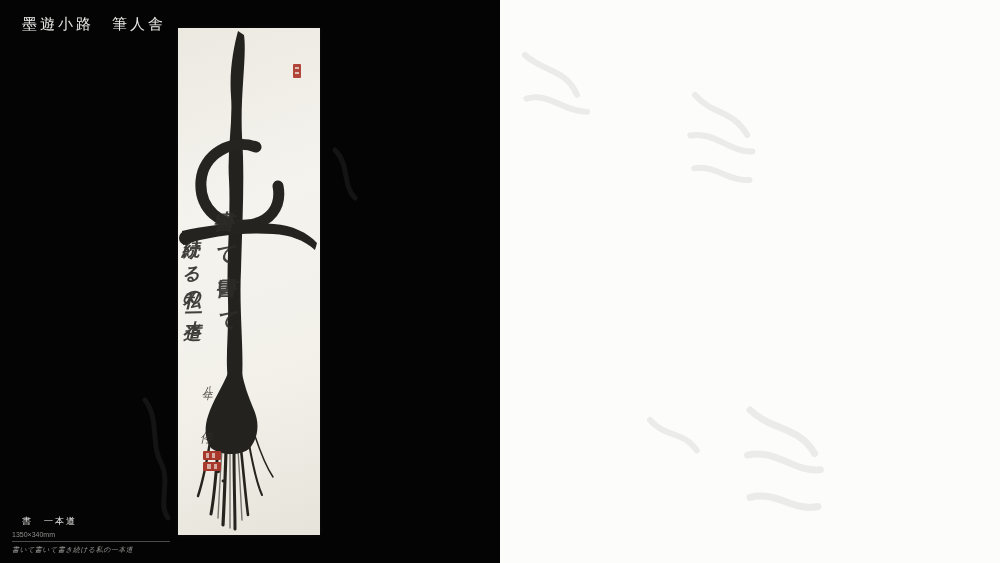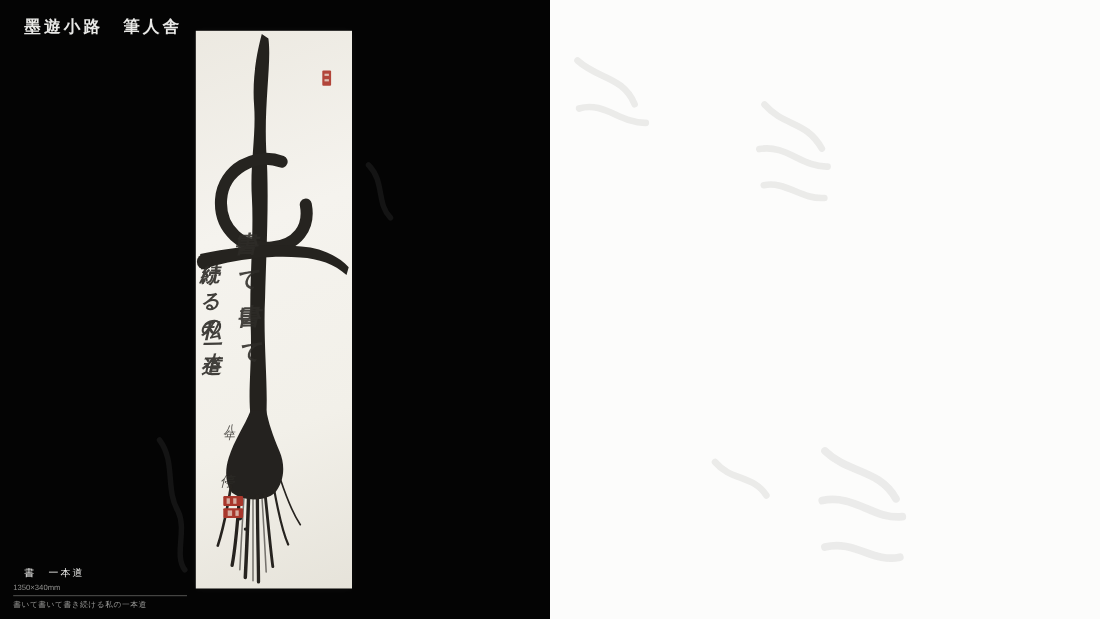--- a/index.html
+++ b/index.html
@@ -3,42 +3,42 @@
 <meta charset="utf-8">
 <style>
   * { margin:0; padding:0; box-sizing:border-box; }
   html,body { width:1000px; height:563px; overflow:hidden; }
   body { position:relative; background:#000; font-family:"Liberation Serif", serif; }
 
   .left-panel { position:absolute; left:0; top:0; width:500px; height:563px; background:#040404; }
   .right-panel { position:absolute; left:500px; top:0; width:500px; height:563px; background:#fcfcfb; }
 
   .app-title { position:absolute; left:22px; top:15px; color:#e9e9e7; font-size:15px;
-               letter-spacing:3px; font-weight:bold; }
+               letter-spacing:3px; font-weight:normal; }
 
   
   .artwork { position:absolute; left:178px; top:28px; width:142px; height:507px;
              background:linear-gradient(160deg,#ece9e1 0%,#f5f3ee 35%,#f2f0e9 70%,#e6e3da 100%);
              box-shadow:0 0 6px rgba(255,255,255,0.05); }
   .artwork svg { position:absolute; left:0; top:0; }
   .vtext { position:absolute; writing-mode:vertical-rl; text-orientation:upright;
            color:#2e2c28; font-style:italic; line-height:1; }
   .vtext-right { left:36px; top:166px; font-size:21px; letter-spacing:6px; opacity:.88;
                  transform:rotate(-2deg); font-weight:bold; }
   .vtext-left  { left:4px; top:198px; font-size:18px; letter-spacing:3px; opacity:.9;
                  transform:rotate(-1deg); font-weight:bold; }
   .vtext-sig-year { left:24px; top:350px; font-size:10px; letter-spacing:4px; opacity:.85; }
   .vtext-sig-name { left:22px; top:392px; font-size:13px; opacity:.85; }
 
   
   .caption { position:absolute; left:12px; top:515px; width:190px; }
   .caption-title { color:#f2f2f0; font-size:9px; letter-spacing:2px;margin-left:10px; }
   .caption-size { color:#8f8f8d; font-size:7px; font-family:"Liberation Sans", sans-serif; margin-top:3px; }
   .caption-rule { width:158px; border:none; border-top:1px solid #4c4c4a; margin:3px 0 3px 0; }
-  .caption-note { color:#999997; font-size:7px; letter-spacing:.5px; }
+  .caption-note { color:#999997; font-size:7px; letter-spacing:.5px;font-style:italic; }
 
   
   .wm { position:absolute; pointer-events:none; }
 </style>
 </head>
 <body>
 
 <div class="left-panel">
 
   <div class="app-title">墨遊小路　筆人舎</div>

